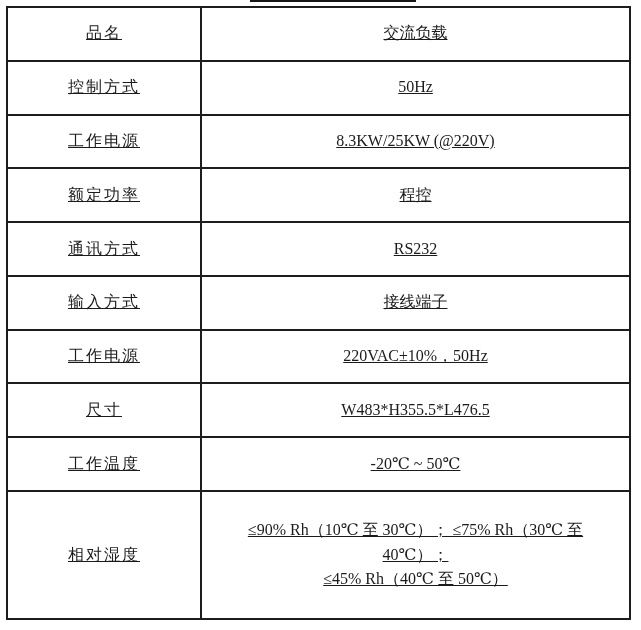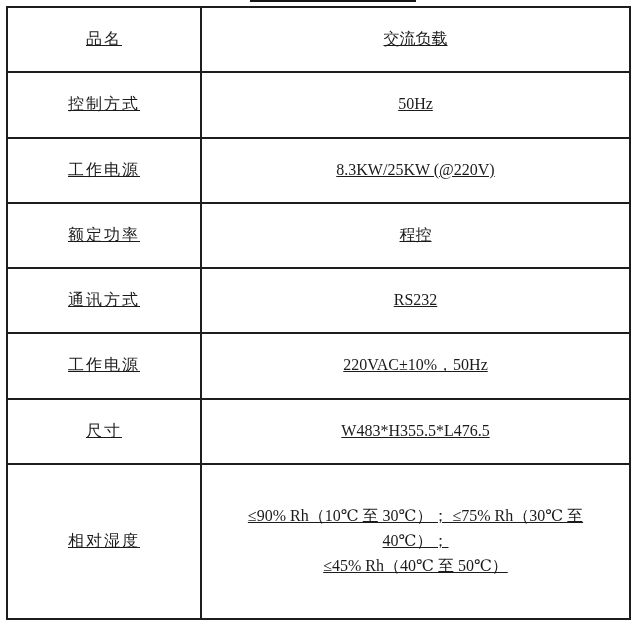--- a/index.html
+++ b/index.html
@@ -81,26 +81,34 @@
       </tr>
       <tr class="spec-row">
         <td class="label-cell">额定功率</td>
         <td class="value-cell">程控</td>
       </tr>
       <tr class="spec-row">
         <td class="label-cell">通讯方式</td>
         <td class="value-cell">RS232</td>
       </tr>
       <tr class="spec-row">
+        <td class="label-cell">输入方式</td>
+        <td class="value-cell">接线端子</td>
+      </tr>
+      <tr class="spec-row">
         <td class="label-cell">工作电源</td>
         <td class="value-cell">220VAC±10%，50Hz</td>
       </tr>
       <tr class="spec-row">
         <td class="label-cell">尺寸</td>
         <td class="value-cell">W483*H355.5*L476.5</td>
+      </tr>
+      <tr class="spec-row">
+        <td class="label-cell">工作温度</td>
+        <td class="value-cell">-20℃ ~ 50℃</td>
       </tr>
       <tr class="spec-row-tall">
         <td class="label-cell">相对湿度</td>
         <td class="value-cell">≤90% Rh（10℃ 至 30℃）； ≤75% Rh（30℃ 至
 40℃）；
 ≤45% Rh（40℃ 至 50℃）</td>
       </tr>
     </tbody>
   </table>
 

